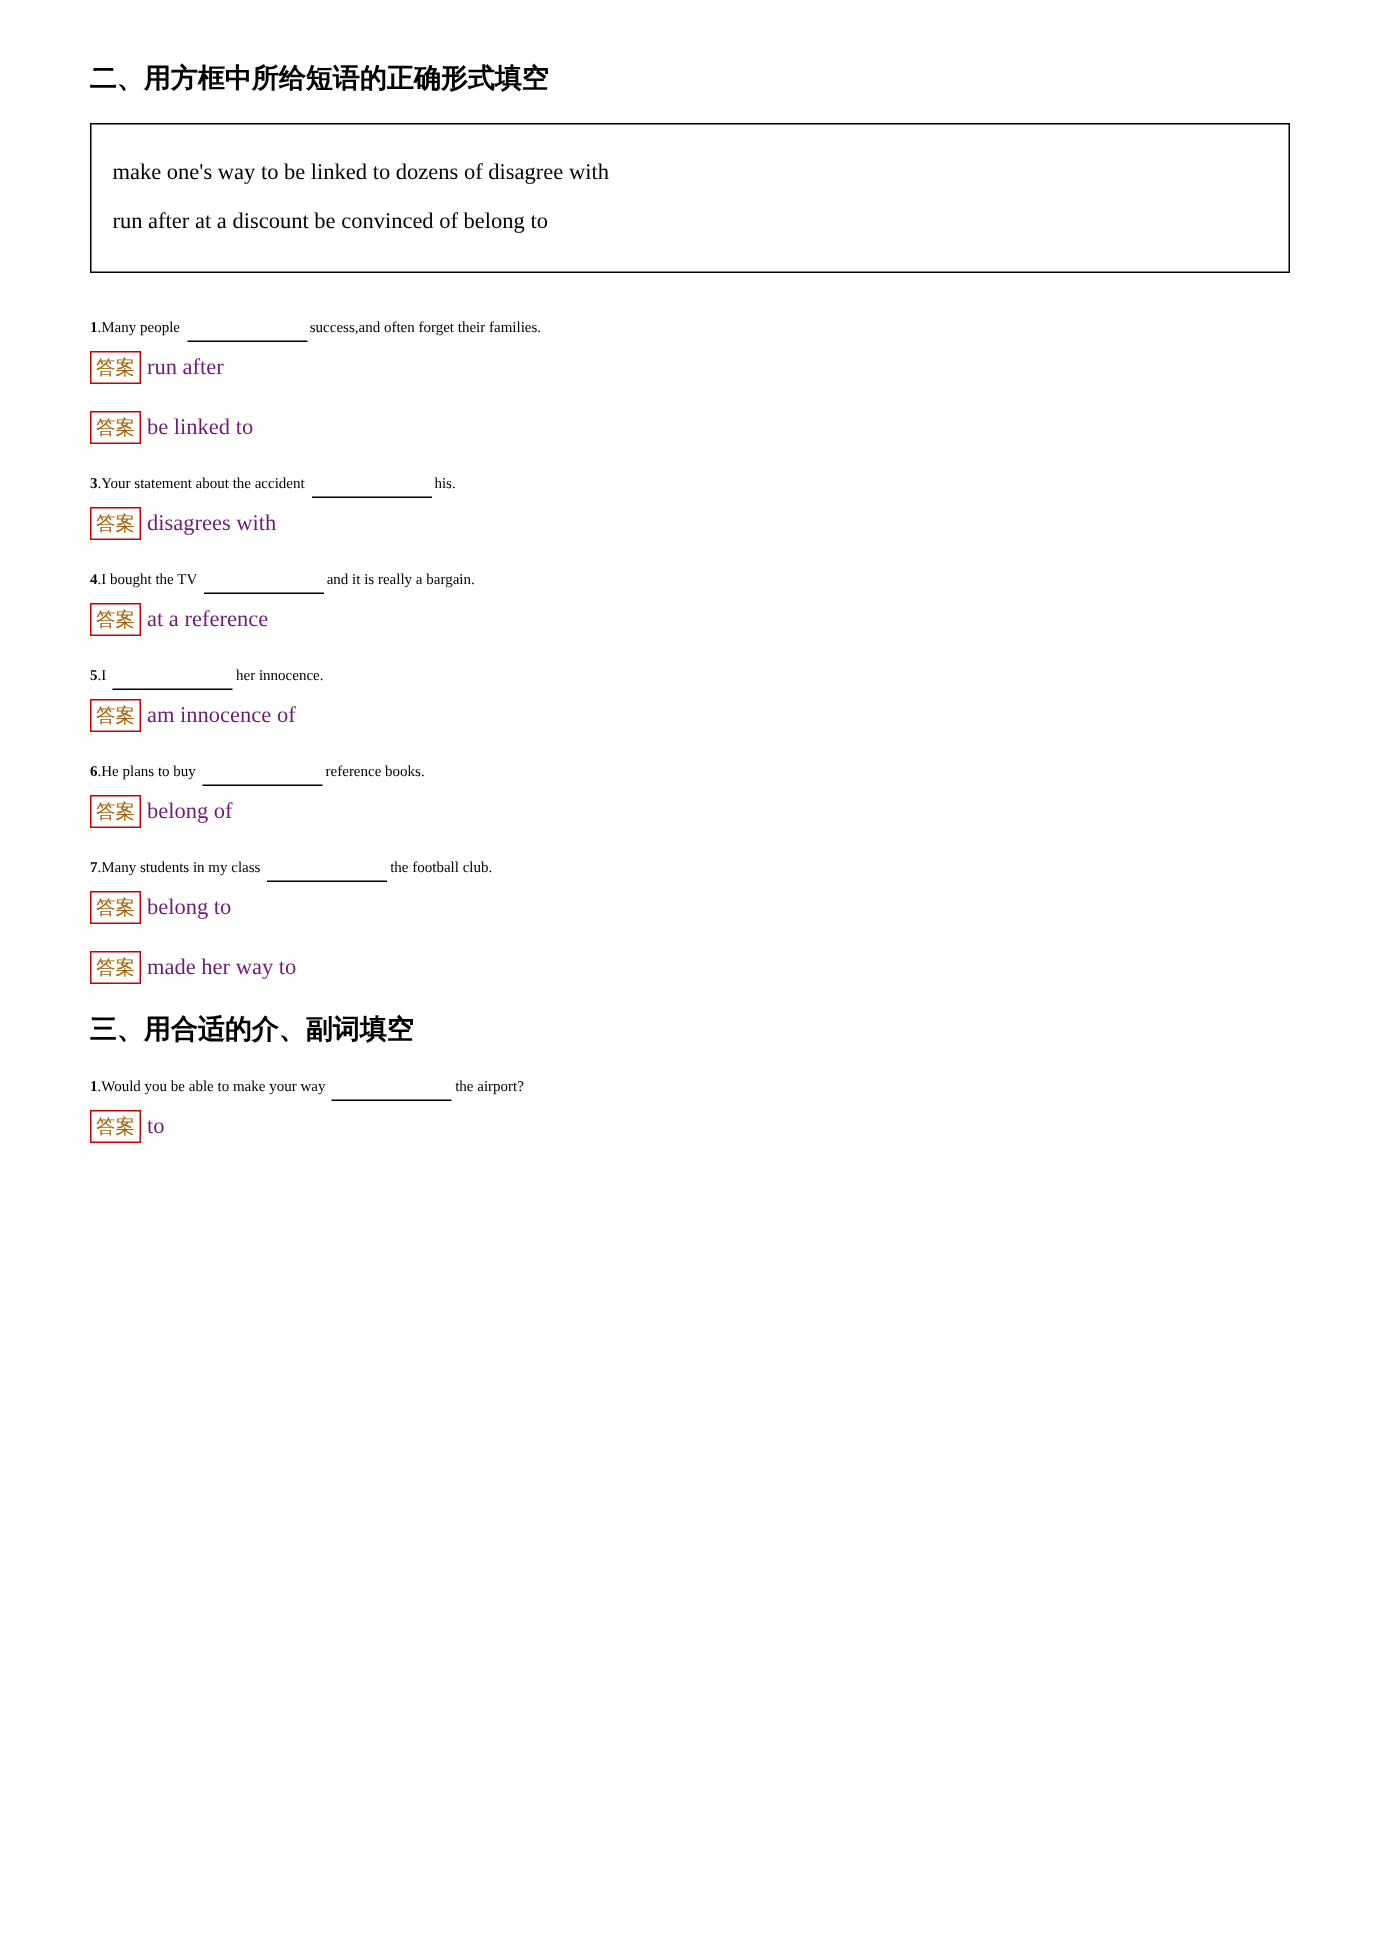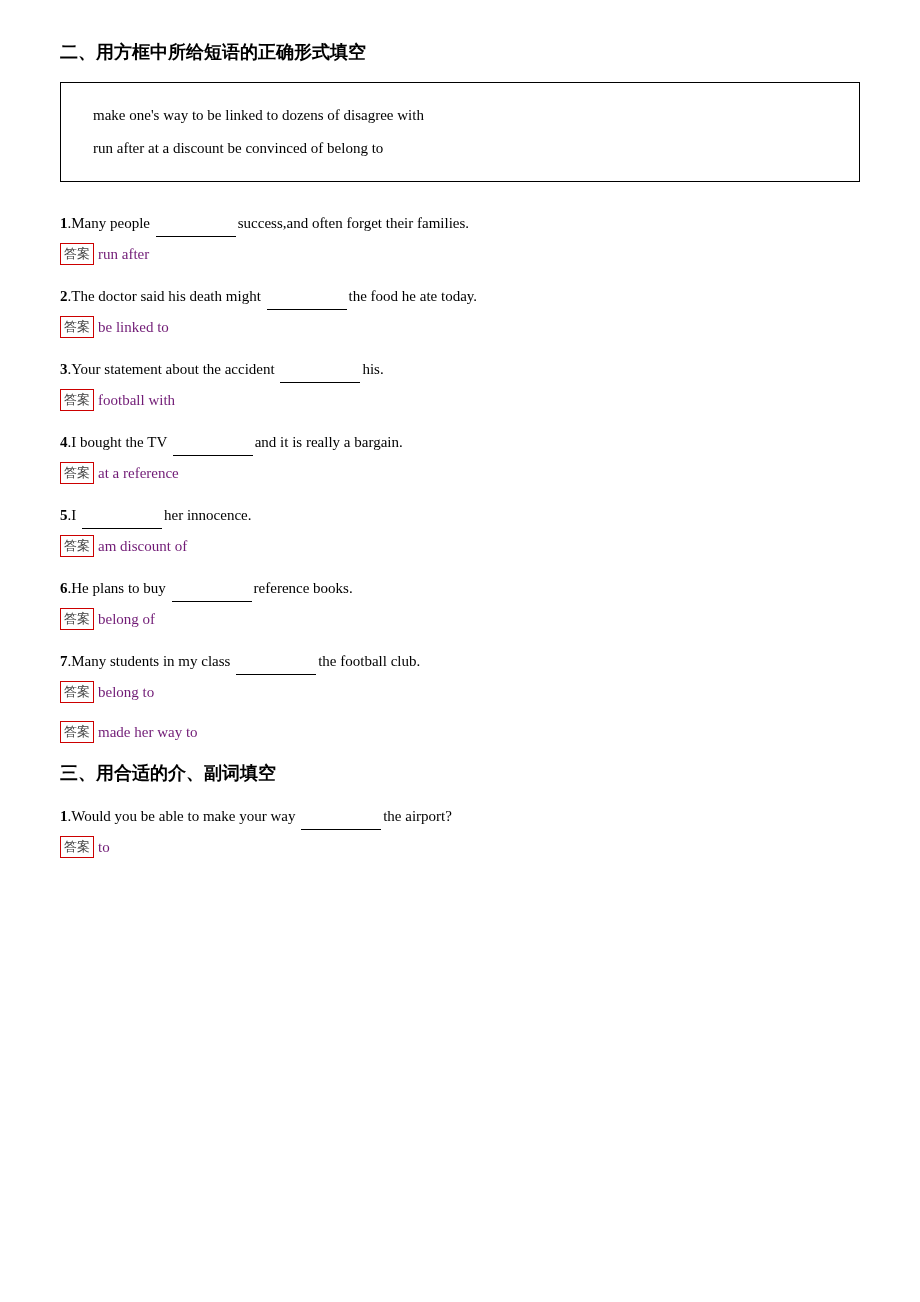--- a/index.html
+++ b/index.html
@@ -17,43 +17,43 @@
       min-height: 1302px;
     }
     .section-title {
       font-size: 18px;
       font-weight: bold;
       margin-bottom: 18px;
       color: #000000;
     }
     .phrase-box {
       border: 1px solid #000;
-      padding: 16px 32px;
+      padding: 16px 14px;
       margin-bottom: 28px;
       line-height: 2.2;
       font-size: 15px;
     }
     .question-block {
       margin-bottom: 18px;
     }
     .question-text {
       margin-bottom: 6px;
       line-height: 1.8;
-      font-size: 15px;
+      font-size: 10px;
     }
     .answer-row {
       display: flex;
       align-items: center;
       gap: 4px;
       margin-bottom: 14px;
     }
     .answer-badge {
       display: inline-block;
       border: 1px solid #cc0000;
-      color: #404040;
+      color: #a16207;
       font-size: 13px;
       padding: 1px 3px;
       font-family: "SimSun", "宋体", serif;
       white-space: nowrap;
       flex-shrink: 0;
     }
     .answer-text {
       font-size: 15px;
       color: #701a75;
     }
@@ -80,45 +80,44 @@
 
 <div id="questions-section2">
     <div class="question-block">
       <div class="question-text"><span class="bold-num">1</span>.Many people <span class="blank"></span>success,and often forget their families.</div>
       <div class="answer-row">
         <span class="answer-badge">答案</span>
         <span class="answer-text">run after</span>
       </div>
     </div>
     <div class="question-block">
-      <div class="question-text"><span class="bold-num">2</span>.The doctor said his death might <span class="blank"></span>the food he ate today.</div>
       <div class="answer-row">
         <span class="answer-badge">答案</span>
         <span class="answer-text">be linked to</span>
       </div>
     </div>
     <div class="question-block">
       <div class="question-text"><span class="bold-num">3</span>.Your statement about the accident <span class="blank"></span>his.</div>
       <div class="answer-row">
         <span class="answer-badge">答案</span>
-        <span class="answer-text">football with</span>
+        <span class="answer-text">disagrees with</span>
       </div>
     </div>
     <div class="question-block">
       <div class="question-text"><span class="bold-num">4</span>.I bought the TV <span class="blank"></span>and it is really a bargain.</div>
       <div class="answer-row">
         <span class="answer-badge">答案</span>
         <span class="answer-text">at a reference</span>
       </div>
     </div>
     <div class="question-block">
       <div class="question-text"><span class="bold-num">5</span>.I <span class="blank"></span>her innocence.</div>
       <div class="answer-row">
         <span class="answer-badge">答案</span>
-        <span class="answer-text">am discount of</span>
+        <span class="answer-text">am innocence of</span>
       </div>
     </div>
     <div class="question-block">
       <div class="question-text"><span class="bold-num">6</span>.He plans to buy <span class="blank"></span>reference books.</div>
       <div class="answer-row">
         <span class="answer-badge">答案</span>
         <span class="answer-text">belong of</span>
       </div>
     </div>
     <div class="question-block">

